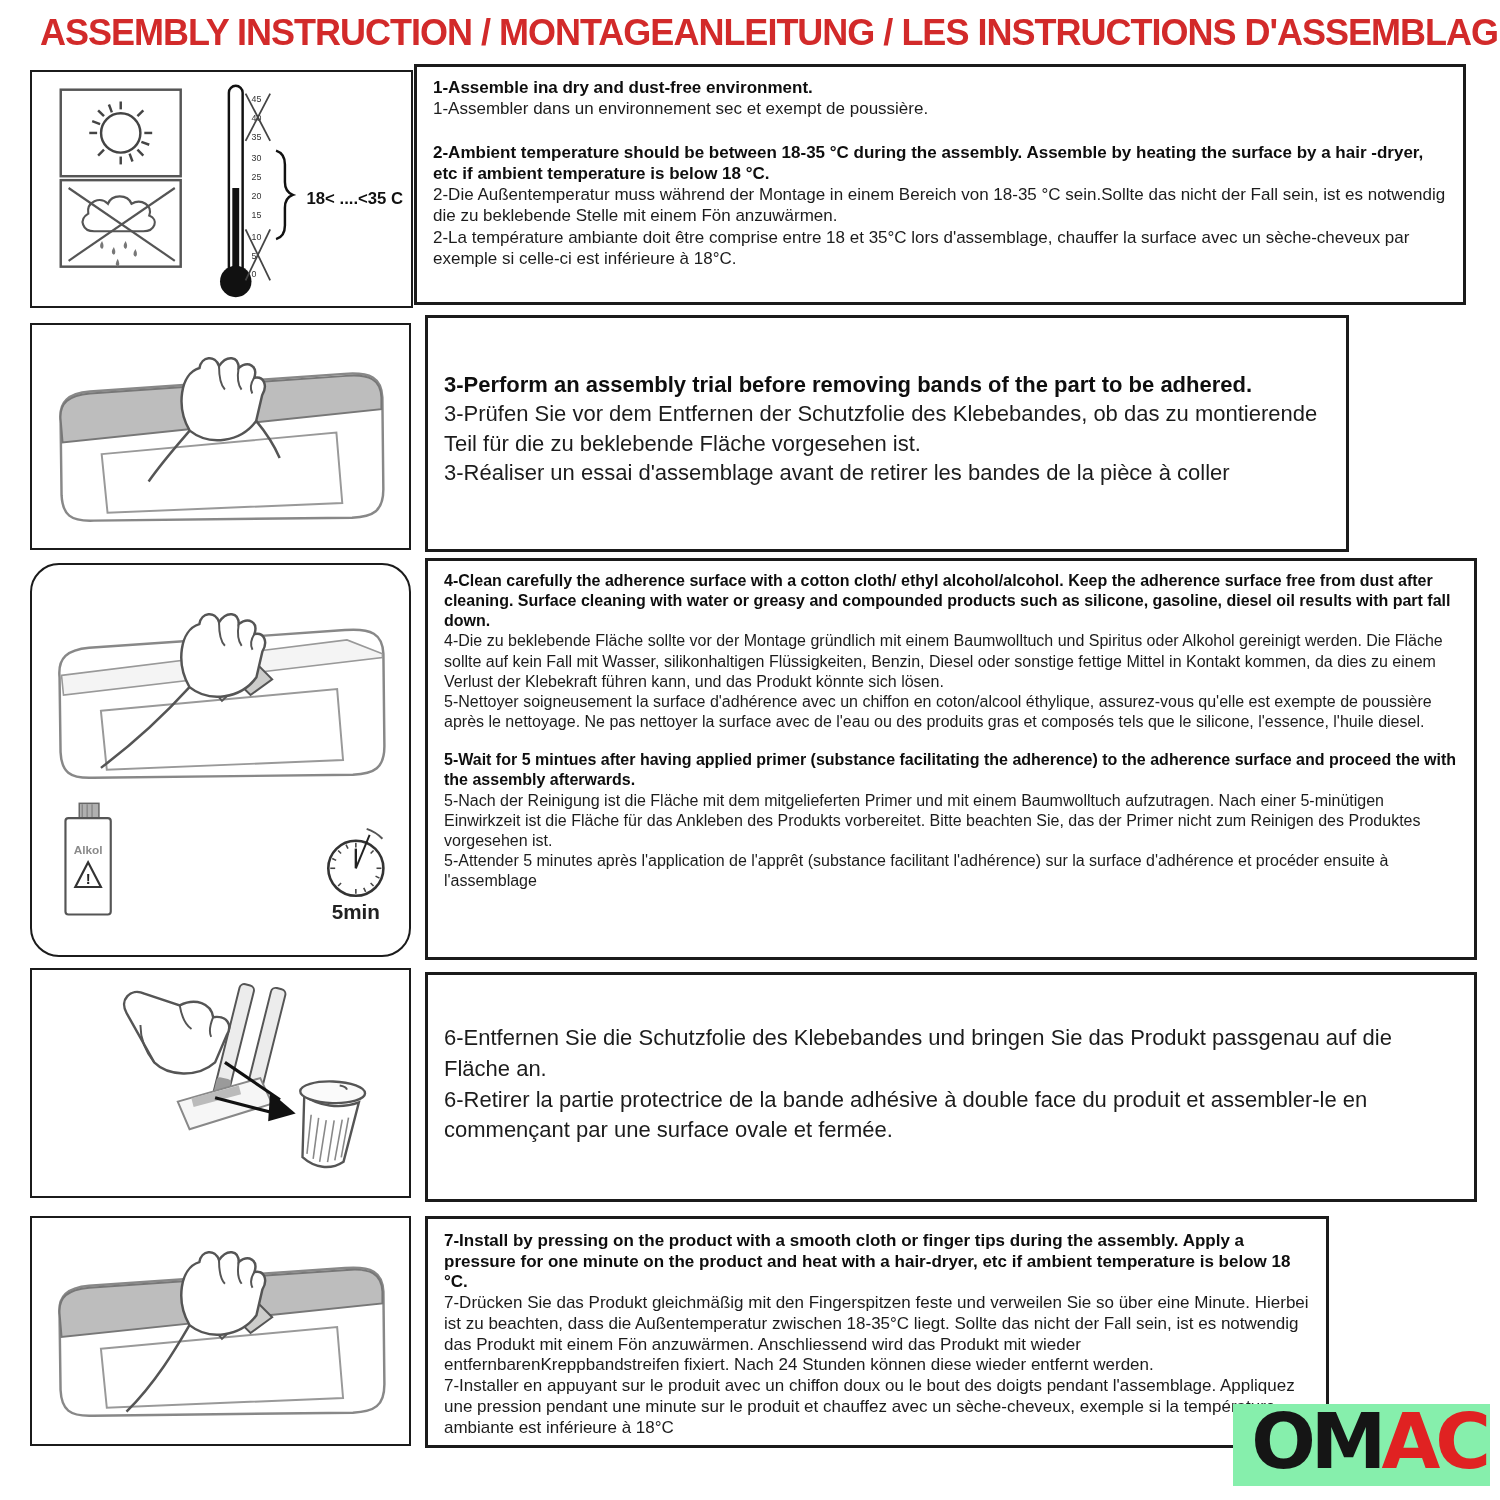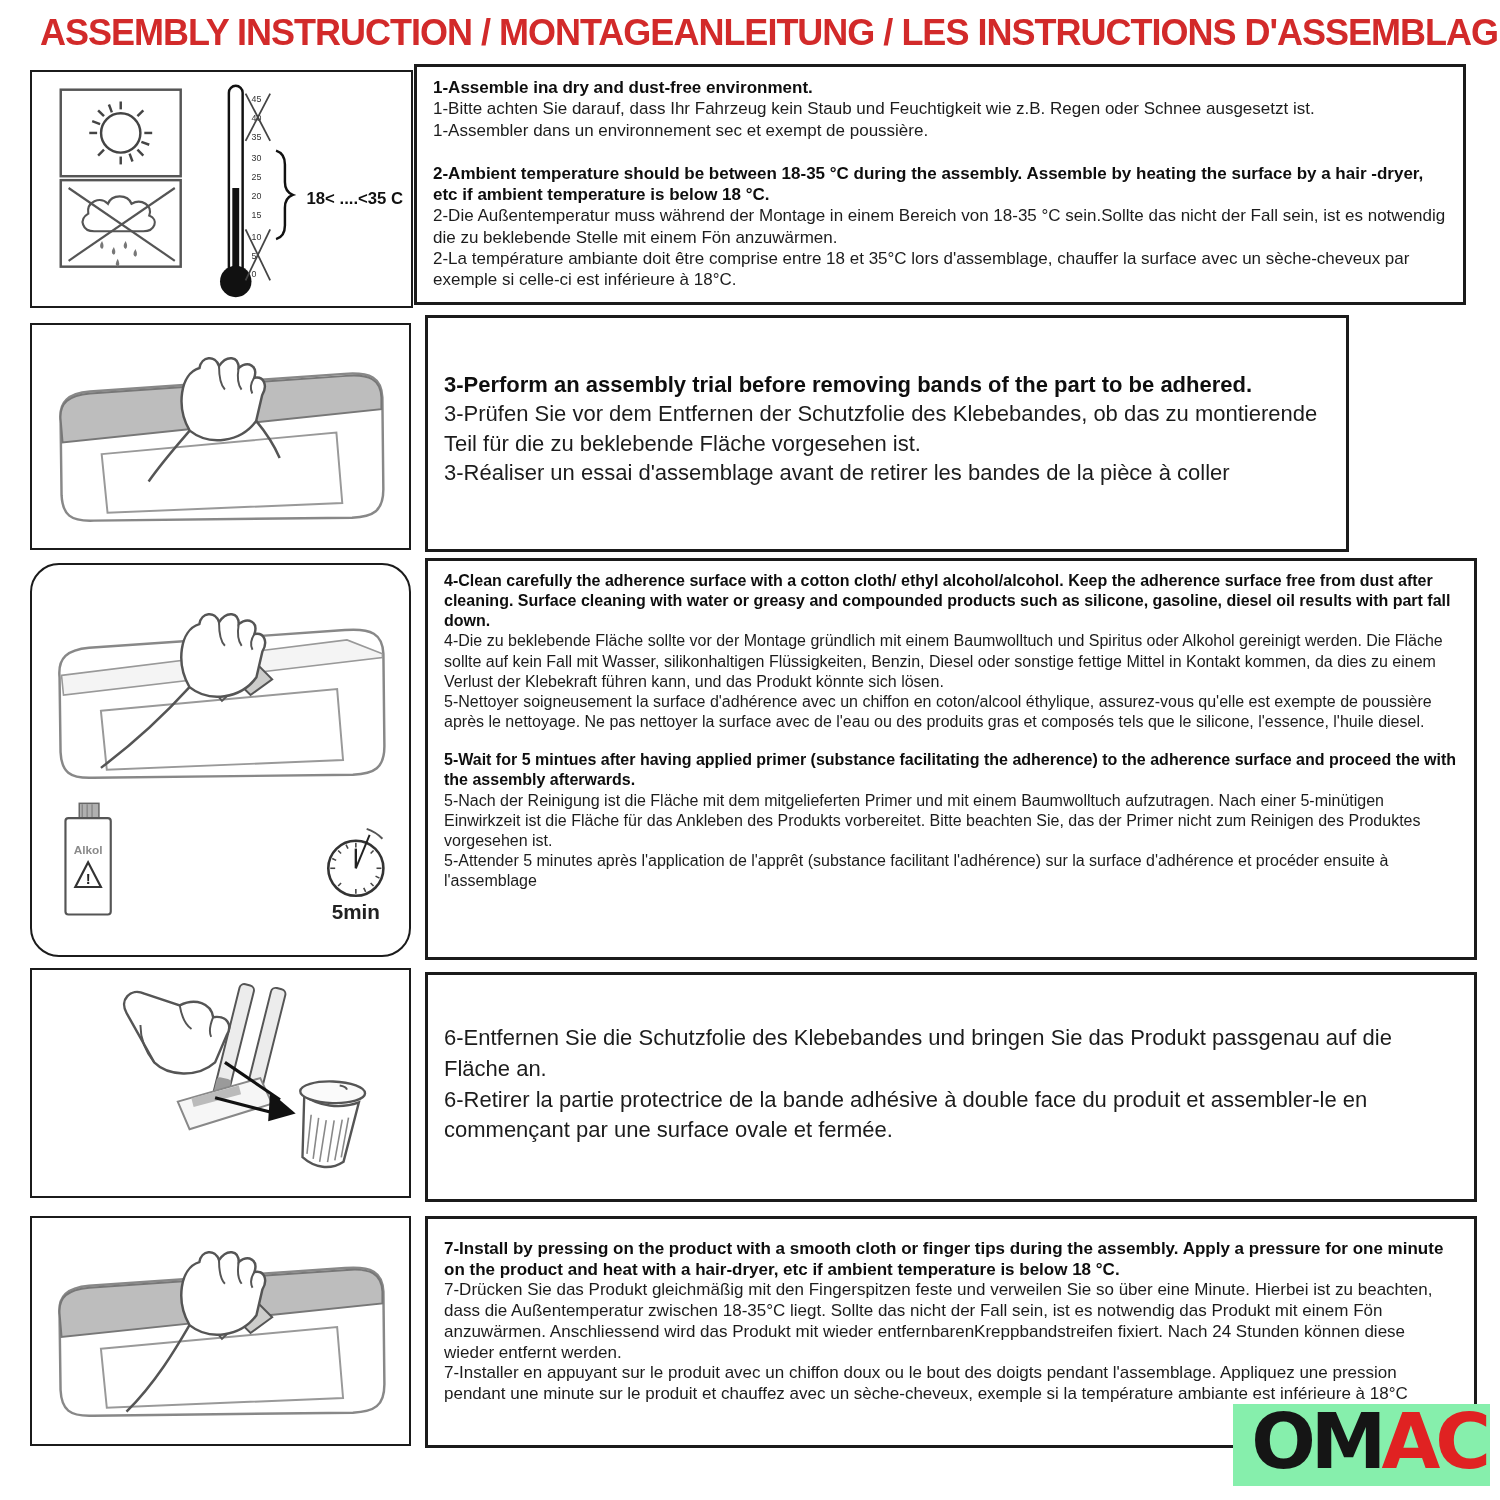--- a/index.html
+++ b/index.html
@@ -15,21 +15,21 @@
   #row1-img{left:30px;top:70px;width:383px;height:238px;}
   #row1-text{left:414px;top:64px;width:1052px;height:241px;font-size:17px;line-height:1.25;}
   #row2-img{left:30px;top:323px;width:381px;height:227px;}
   #row2-text{left:425px;top:315px;width:924px;height:237px;font-size:22px;line-height:1.33;padding-top:52px;}
   #row3-img{left:30px;top:563px;width:381px;height:394px;border-radius:29px;}
   #row3-text{left:425px;top:558px;width:1052px;height:402px;font-size:16px;line-height:1.26;}
   #row3-text .g{margin-top:18px;}
   #row4-img{left:30px;top:968px;width:381px;height:230px;}
   #row4-text{left:425px;top:972px;width:1052px;height:230px;font-size:22px;line-height:1.4;padding-top:48px;}
   #row5-img{left:30px;top:1216px;width:381px;height:230px;}
-  #row5-text{left:425px;top:1216px;width:1052px;height:232px;font-size:17px;line-height:1.22;padding-top:20px;}
+  #row5-text{left:425px;top:1216px;width:904px;height:232px;font-size:17px;line-height:1.22;padding-top:12px;}
   .ibox svg{width:100%;height:100%;display:block;}
   
   .logo{position:absolute;right:10px;top:1404px;background:#86efac;padding:0 4px 6px 18px;font-family:"DejaVu Sans","Liberation Sans",sans-serif;font-weight:bold;font-size:76px;letter-spacing:-5px;line-height:1;}
   .logo .lk{color:var(--logo-black,#151515);}
   .logo .lr{color:var(--logo-red,#e02222);}
   svg text{font-family:"Liberation Sans",sans-serif;}
 </style>
 </head>
 <body>
 
@@ -95,21 +95,20 @@
         <line x1="216" y1="160" x2="241" y2="212"></line>
           <line x1="241" y1="160" x2="216" y2="212"></line>
       </g>
       <path d="M247,80 q9,3 9,14 l0,18 q0,10 8,13 q-8,3 -8,13 l0,18 q0,11 -9,14" fill="none" stroke="#111" stroke-width="2.5"></path>
       <text x="278" y="134" font-size="17" font-weight="bold" fill="#111">18&lt; ....&lt;35 C</text>
     </g>
   </svg>
 </div>
 <div class="box tbox" id="row1-text">
   <p class="p b">1-Assemble ina dry and dust-free environment.</p>
-  <p class="p">1-Bitte achten Sie darauf, dass Ihr Fahrzeug kein Staub und Feuchtigkeit wie z.B. Regen oder Schnee ausgesetzt ist.</p>
   <p class="p">1-Assembler dans un environnement sec et exempt de poussière.</p>
   <p class="p b g">2-Ambient temperature should be between 18-35 °C during the assembly. Assemble by heating the surface by a hair -dryer, etc if ambient temperature is below 18 °C.</p>
   <p class="p">2-Die Außentemperatur muss während der Montage in einem Bereich von 18-35 °C sein.Sollte das nicht der Fall sein, ist es notwendig die zu beklebende Stelle mit einem Fön anzuwärmen.</p>
   <p class="p">2-La température ambiante doit être comprise entre 18 et 35°C lors d'assemblage, chauffer la surface avec un sèche-cheveux par exemple si celle-ci est inférieure à 18°C.</p>
 </div>
 
 <div class="box ibox" id="row2-img">
   <svg viewBox="0 0 383 228">
     <g>
       <path d="M28,98 C26,78 36,70 58,68 L318,50 C345,48 356,54 357,74 L358,168 C358,190 348,196 326,197 L62,200 C38,201 30,194 29,174 Z" fill="#fff" stroke="#888" stroke-width="2.5"></path>

